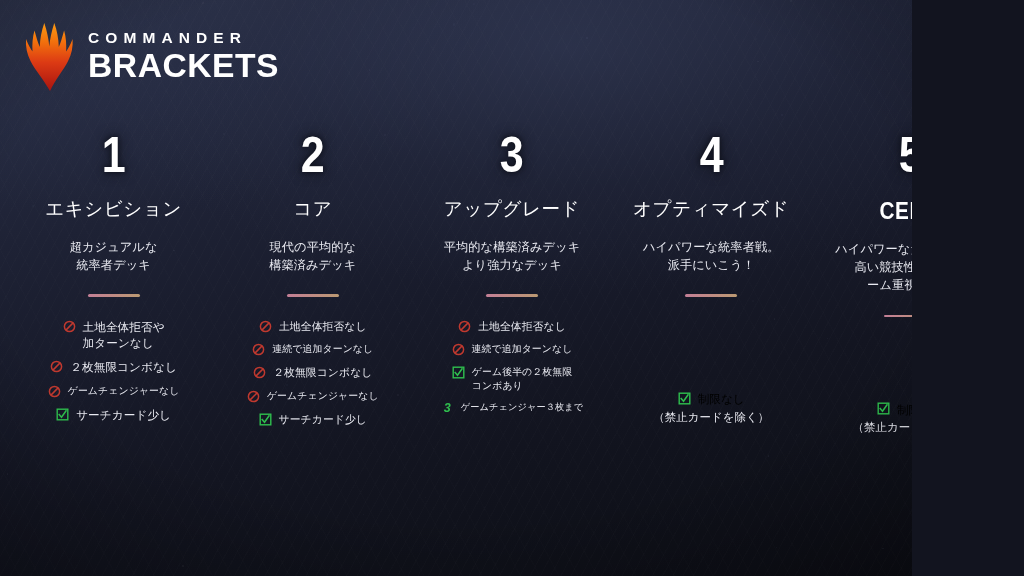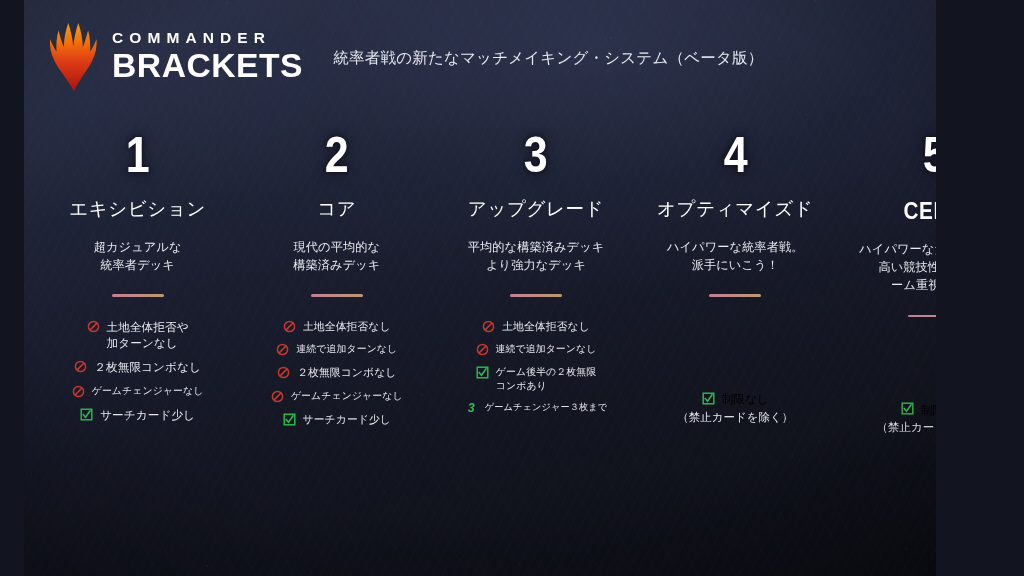--- a/index.html
+++ b/index.html
@@ -10,21 +10,20 @@
     font-family: "Liberation Sans", "DejaVu Sans", sans-serif;
   }
   #stage {
     position: relative;
     width: 912px; height: 576px;
     background:
       radial-gradient(ellipse 70% 55% at 62% 8%, rgba(52,60,88,0.50) 0%, rgba(40,46,70,0.22) 45%, rgba(0,0,0,0) 78%),
       radial-gradient(ellipse 60% 45% at 12% 6%, rgba(44,52,78,0.40) 0%, rgba(0,0,0,0) 70%),
       linear-gradient(168deg, #2b3046 0%, #252a40 16%, #1e2235 32%, #181b2b 50%, #131521 68%, #0f111a 84%, #0c0d14 100%);
     overflow: hidden;
-    margin-left: 24px;
   }
   
   .streaks {
     position: absolute; inset: 0;
     background:
       repeating-linear-gradient(118deg,
         rgba(255,255,255,0.013) 0px, rgba(255,255,255,0.013) 1px,
         rgba(0,0,0,0) 1px, rgba(0,0,0,0) 9px),
       repeating-linear-gradient(62deg,
         rgba(255,255,255,0.008) 0px, rgba(255,255,255,0.008) 1px,
@@ -251,21 +250,20 @@
         C 36.6 23, 38.1 17.5, 40.1 10.5
         C 42 17, 42.6 24, 42.1 31.5
         C 44.1 29, 46.1 25, 48.6 19
         C 49.1 27, 47.6 34, 44.1 41
         C 39.6 50, 31 60, 26 71 Z"></path>
     </svg>
     <div class="logo-text">
       <div class="logo-commander">COMMANDER</div>
       <div class="logo-brackets">BRACKETS</div>
     </div>
-    <div class="header-tagline">統率者戦の新たなマッチメイキング・システム（ベータ版）</div>
   </div>
 
   <div class="cards" id="cards">
       <div class="card-slot">
         <div class="frame">
           <span class="f-tl"></span>
           <span class="f-tr"></span>
           <span class="f-bl"></span>
           <span class="f-br"></span>
         </div>

